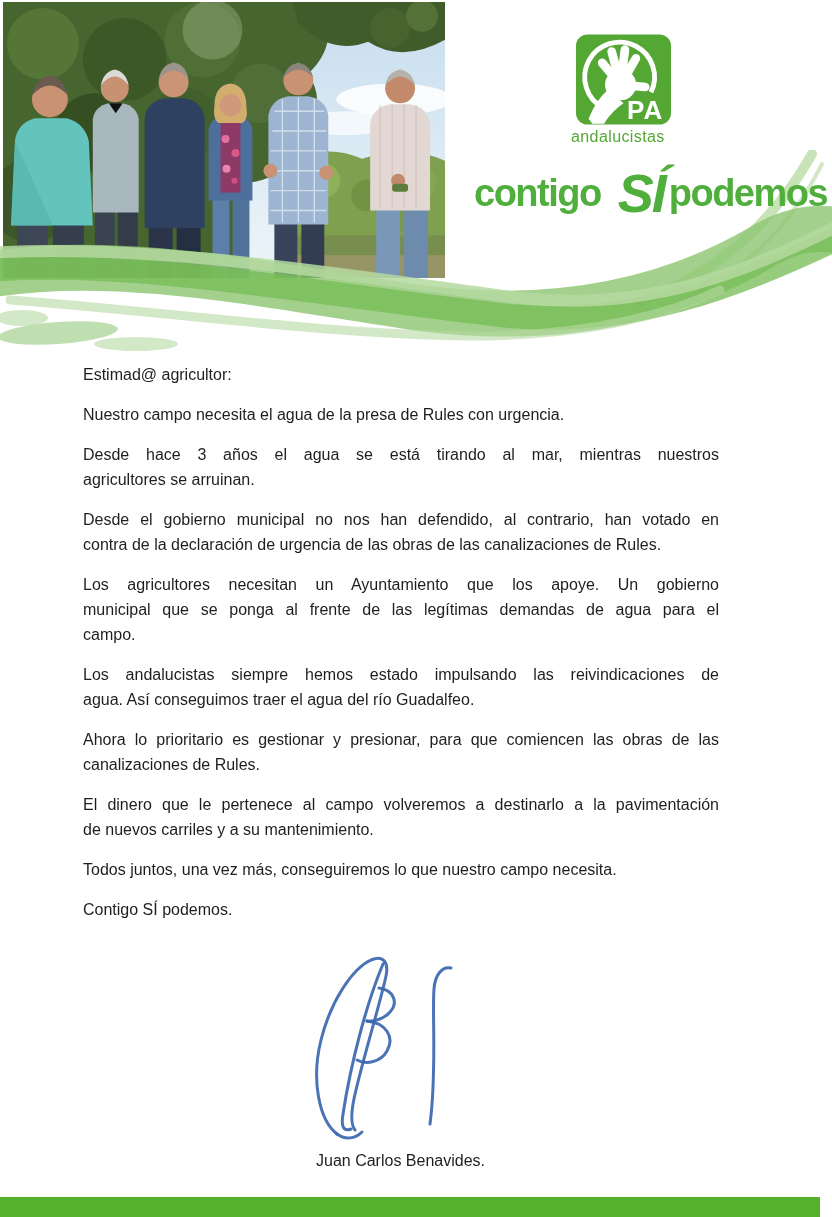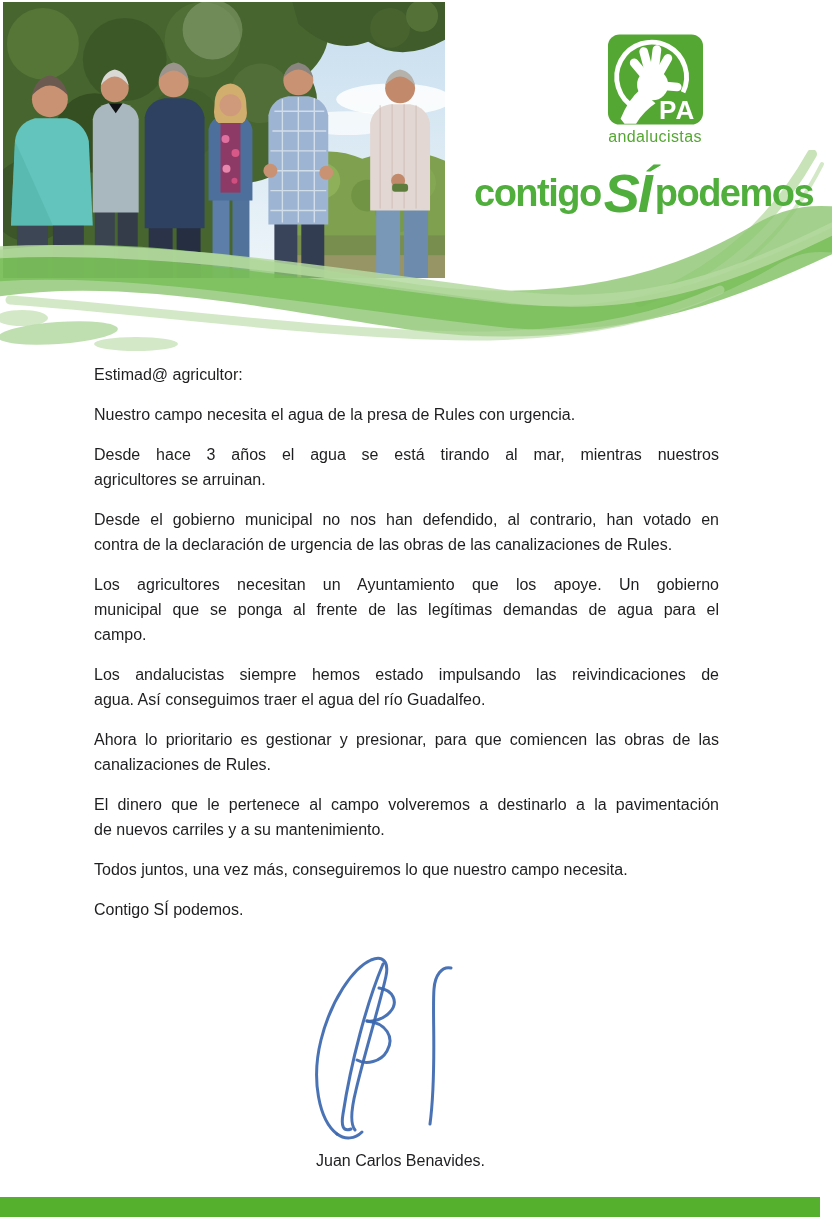--- a/index.html
+++ b/index.html
@@ -11,43 +11,43 @@
   .photo{position:absolute;left:3px;top:2px;width:442px;height:276px;z-index:0;}
   .photo svg{display:block;width:100%;height:100%;}
   
   .swoosh{position:absolute;left:0;top:150px;width:832px;height:210px;z-index:1;}
   .sw-mid{stroke:var(--swoosh-mid);}
   .sw-core{stroke:var(--swoosh-core);}
   .sw-light{stroke:var(--swoosh-light);}
   .sw-fill{fill:var(--swoosh-mid);}
   .sw-fill-light{fill:var(--swoosh-light);}
   
-  .logo{position:absolute;left:603px;top:33px;width:104px;text-align:center;z-index:2;}
+  .logo{position:absolute;left:571px;top:33px;width:104px;z-index:2;}
   .logo-mark{display:block;width:97px;height:93px;margin:0 auto;}
   .logo-rect{fill:var(--brand);}
   .logo-white{fill:#fff;}
   .logo-arc{fill:none;stroke:#fff;stroke-width:5;}
   .logo-acronym{
     position:absolute;left:56px;top:64px;color:#fff;font-weight:bold;
     font-size:26px;letter-spacing:1px;line-height:1;
   }
   .logo-name{margin-top:2px;color:var(--brand);font-weight:normal;font-size:16px;letter-spacing:.4px;}
   
   .tagline{
     position:absolute;left:474px;top:162px;display:flex;align-items:center;
     color:var(--tagline);white-space:nowrap;z-index:2;
   }
   .tg{font-size:38px;font-weight:bold;letter-spacing:-1.5px;}
-  .tg-si{font-size:54px;font-weight:bold;font-style:italic;margin:0 4px 0 3px;letter-spacing:-2px;}
+  .tg-si{font-size:54px;font-weight:bold;font-style:italic;margin:0 4px 0 17px;letter-spacing:-2px;}
   
   .letter{
     position:absolute;left:82px;top:362px;width:637px;z-index:2;
     font-size:16px;line-height:25px;color:var(--text);
   }
-  .para{margin:0 0 15px 12px;}
+  .para{margin:0 0 15px 1px;}
   .pline{min-height:25px;}
   .jline{text-align:justify;text-align-last:justify;}
   
   .signature{position:absolute;left:295px;top:952px;width:195px;height:192px;z-index:2;}
   .sig{fill:none;stroke:var(--ink);stroke-width:3;stroke-linecap:round;opacity:.92;}
   .signer{
     position:absolute;left:82px;top:1152px;width:637px;text-align:center;
     font-size:16px;color:var(--text);z-index:2;
   }
   

